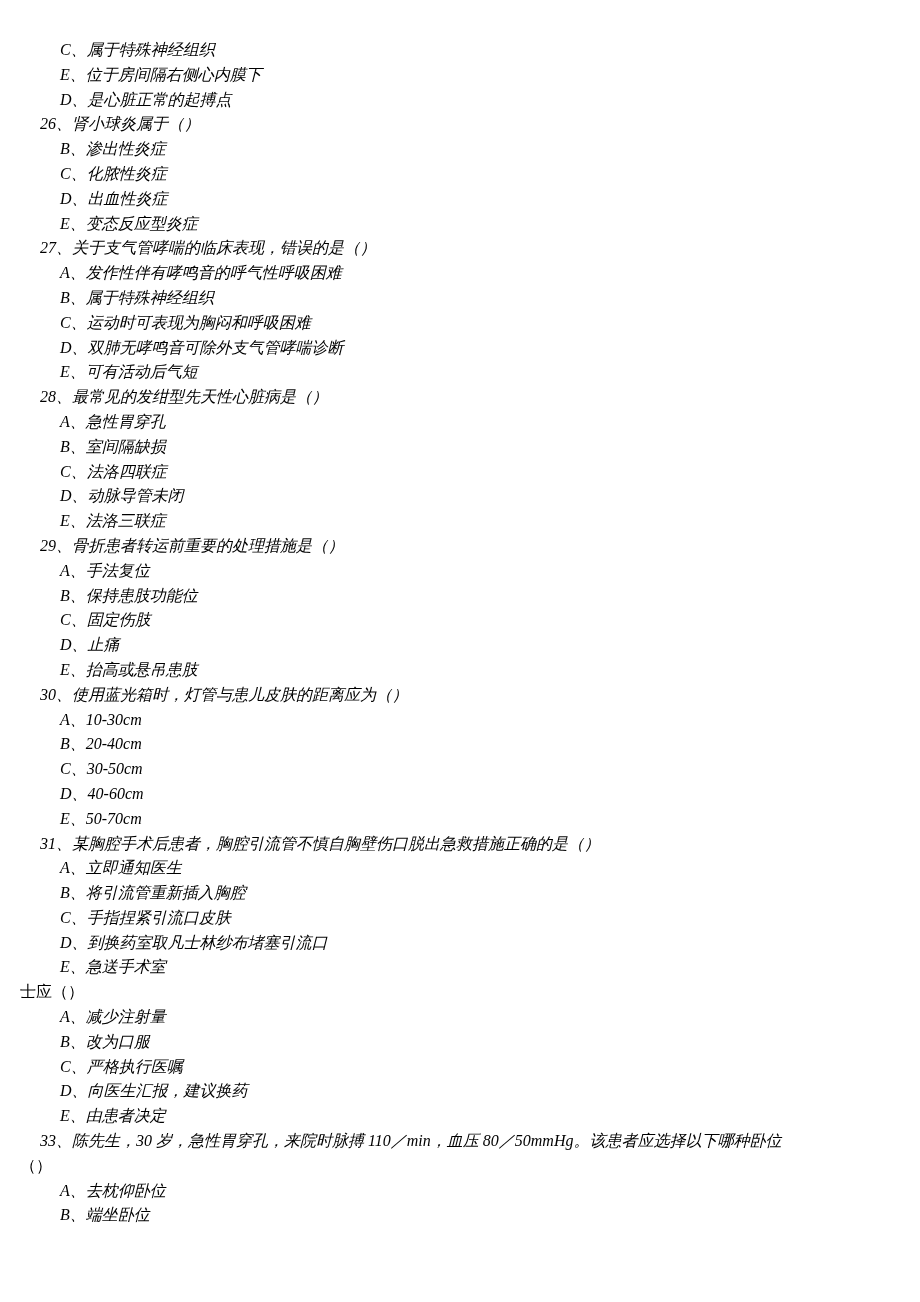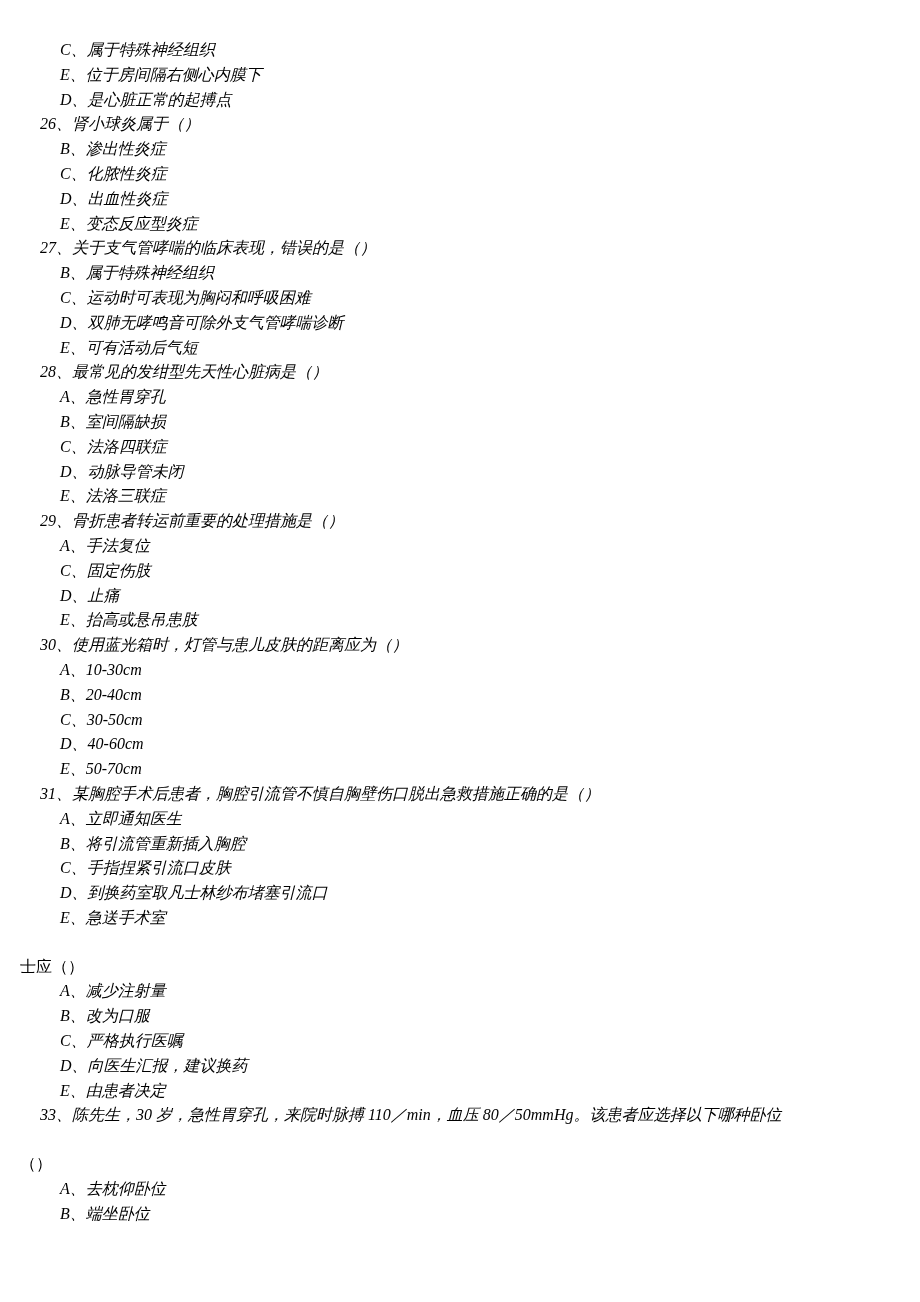--- a/index.html
+++ b/index.html
@@ -16,48 +16,49 @@
   .option {
     padding-left: 40px;
     font-style: italic;
   }
   .question {
     padding-left: 20px;
     font-style: italic;
   }
   .wrap {
     padding-left: 0px;
-    margin-top: 24px;
   }
 </style>
 </head>
 <body>
 
 <div id="content">
     <div class="option">C、属于特殊神经组织</div>
     <div class="option">E、位于房间隔右侧心内膜下</div>
     <div class="option">D、是心脏正常的起搏点</div>
     <div class="question">26、肾小球炎属于（）</div>
     <div class="option">B、渗出性炎症</div>
     <div class="option">C、化脓性炎症</div>
     <div class="option">D、出血性炎症</div>
     <div class="option">E、变态反应型炎症</div>
     <div class="question">27、关于支气管哮喘的临床表现，错误的是（）</div>
+    <div class="option">A、发作性伴有哮鸣音的呼气性呼吸困难</div>
     <div class="option">B、属于特殊神经组织</div>
     <div class="option">C、运动时可表现为胸闷和呼吸困难</div>
     <div class="option">D、双肺无哮鸣音可除外支气管哮喘诊断</div>
     <div class="option">E、可有活动后气短</div>
     <div class="question">28、最常见的发绀型先天性心脏病是（）</div>
     <div class="option">A、急性胃穿孔</div>
     <div class="option">B、室间隔缺损</div>
     <div class="option">C、法洛四联症</div>
     <div class="option">D、动脉导管未闭</div>
     <div class="option">E、法洛三联症</div>
     <div class="question">29、骨折患者转运前重要的处理措施是（）</div>
     <div class="option">A、手法复位</div>
+    <div class="option">B、保持患肢功能位</div>
     <div class="option">C、固定伤肢</div>
     <div class="option">D、止痛</div>
     <div class="option">E、抬高或悬吊患肢</div>
     <div class="question">30、使用蓝光箱时，灯管与患儿皮肤的距离应为（）</div>
     <div class="option">A、10-30cm</div>
     <div class="option">B、20-40cm</div>
     <div class="option">C、30-50cm</div>
     <div class="option">D、40-60cm</div>
     <div class="option">E、50-70cm</div>
     <div class="question">31、某胸腔手术后患者，胸腔引流管不慎自胸壁伤口脱出急救措施正确的是（）</div>

